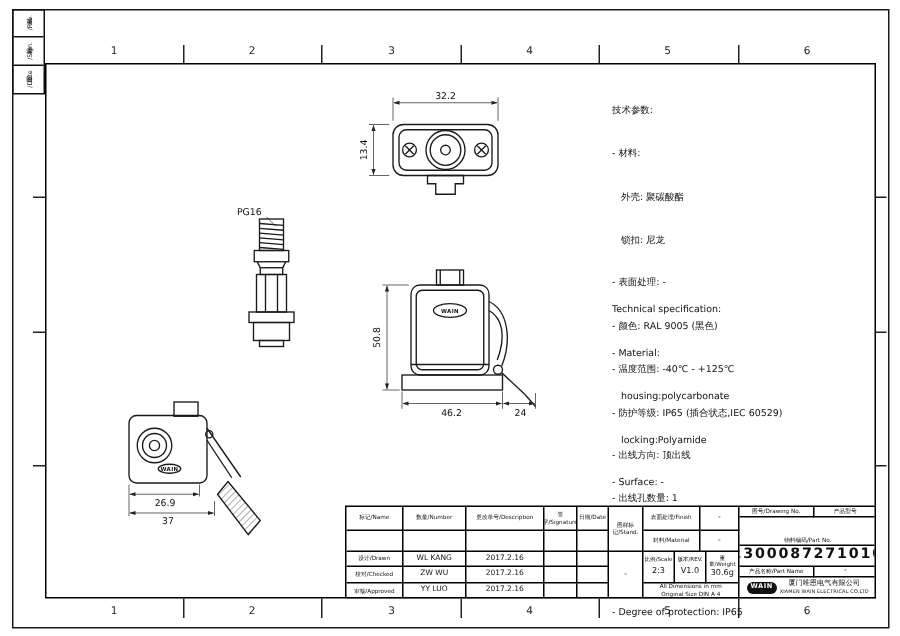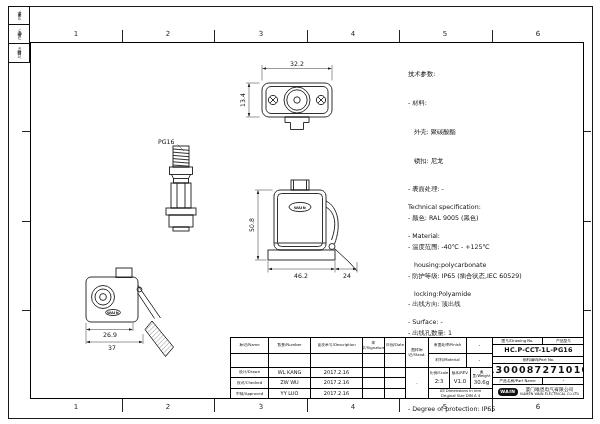--- a/index.html
+++ b/index.html
@@ -277,21 +277,20 @@
       <span class="lab">重量/Weight</span>
       <span class="valb">30.6g</span>
     </div>
     <div class="tc note" style="left:198px;top:51px;width:64px;height:11px">
       <span>All Dimensions in mm</span>
       <span>Original Size DIN A 4</span>
     </div>
 
     <div class="tc f37" style="left:262px;top:0;width:50px;height:7px">图号/Drawing No.</div>
     <div class="tc f37" style="left:312px;top:0;width:42px;height:7px">产品型号</div>
-    <div class="tc dnval" style="left:262px;top:7px;width:92px;height:12px">HC.P-CCT-1L-PG16</div>
     <div class="tc f37" style="left:262px;top:19px;width:92px;height:7px">物料编码/Part No.</div>
     <div class="tc pnval" style="left:262px;top:26px;width:92px;height:14px">1300087271010</div>
     <div class="tc f37" style="left:262px;top:40px;width:50px;height:7px">产品名称/Part Name</div>
     <div class="tc f5" style="left:312px;top:40px;width:42px;height:7px">-</div>
     <div class="tc company" style="left:262px;top:47px;width:92px;height:15px">
       <span class="wainpill">WAIN</span>
       <span class="compnames">
         <span class="ccn">厦门唯恩电气有限公司</span>
         <span class="cen">XIAMEN WAIN ELECTRICAL CO.LTD</span>
       </span>

